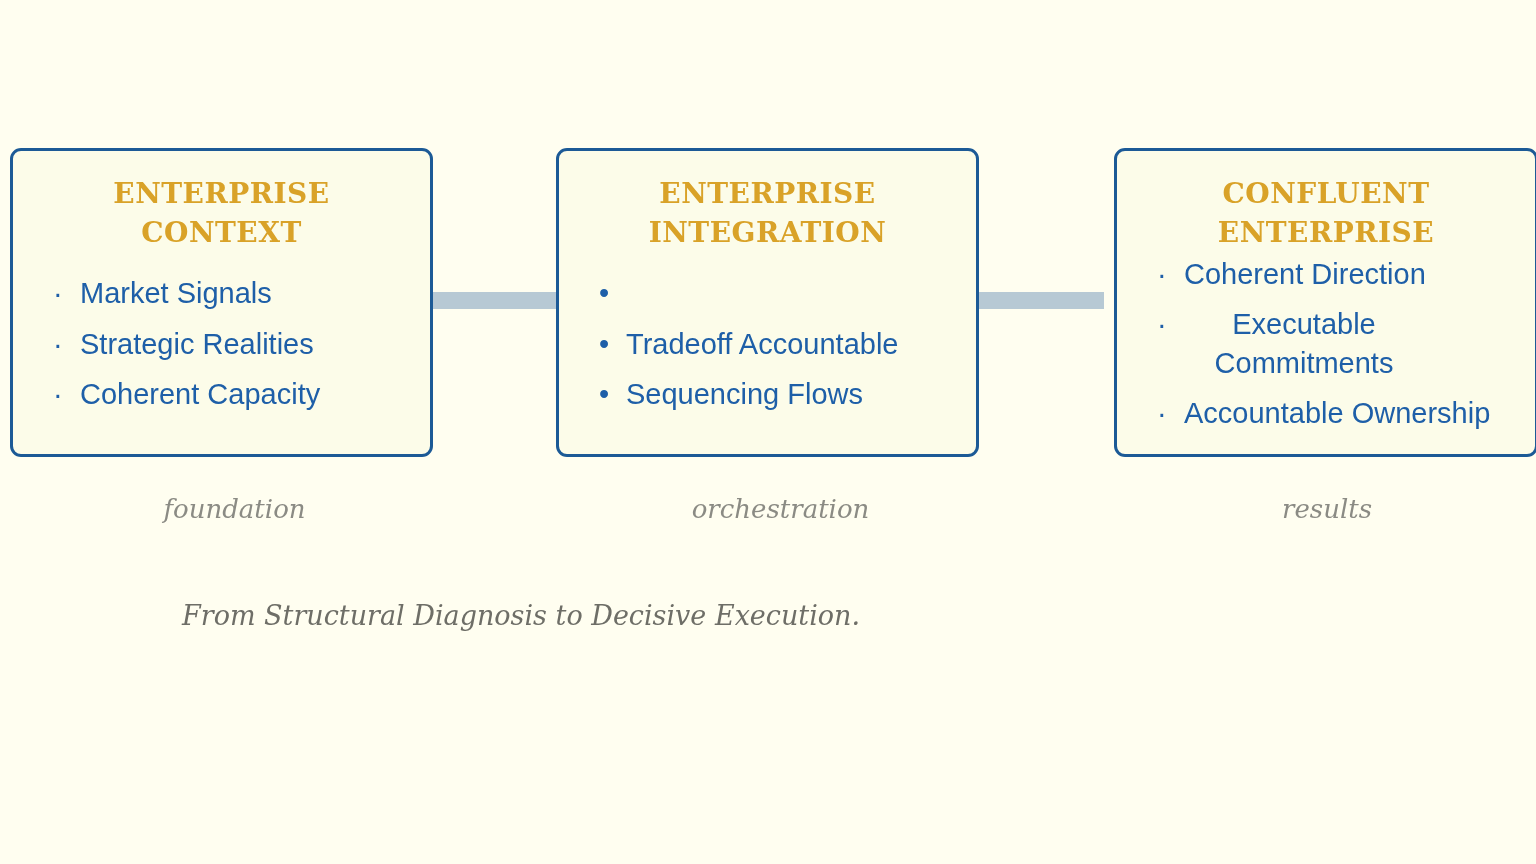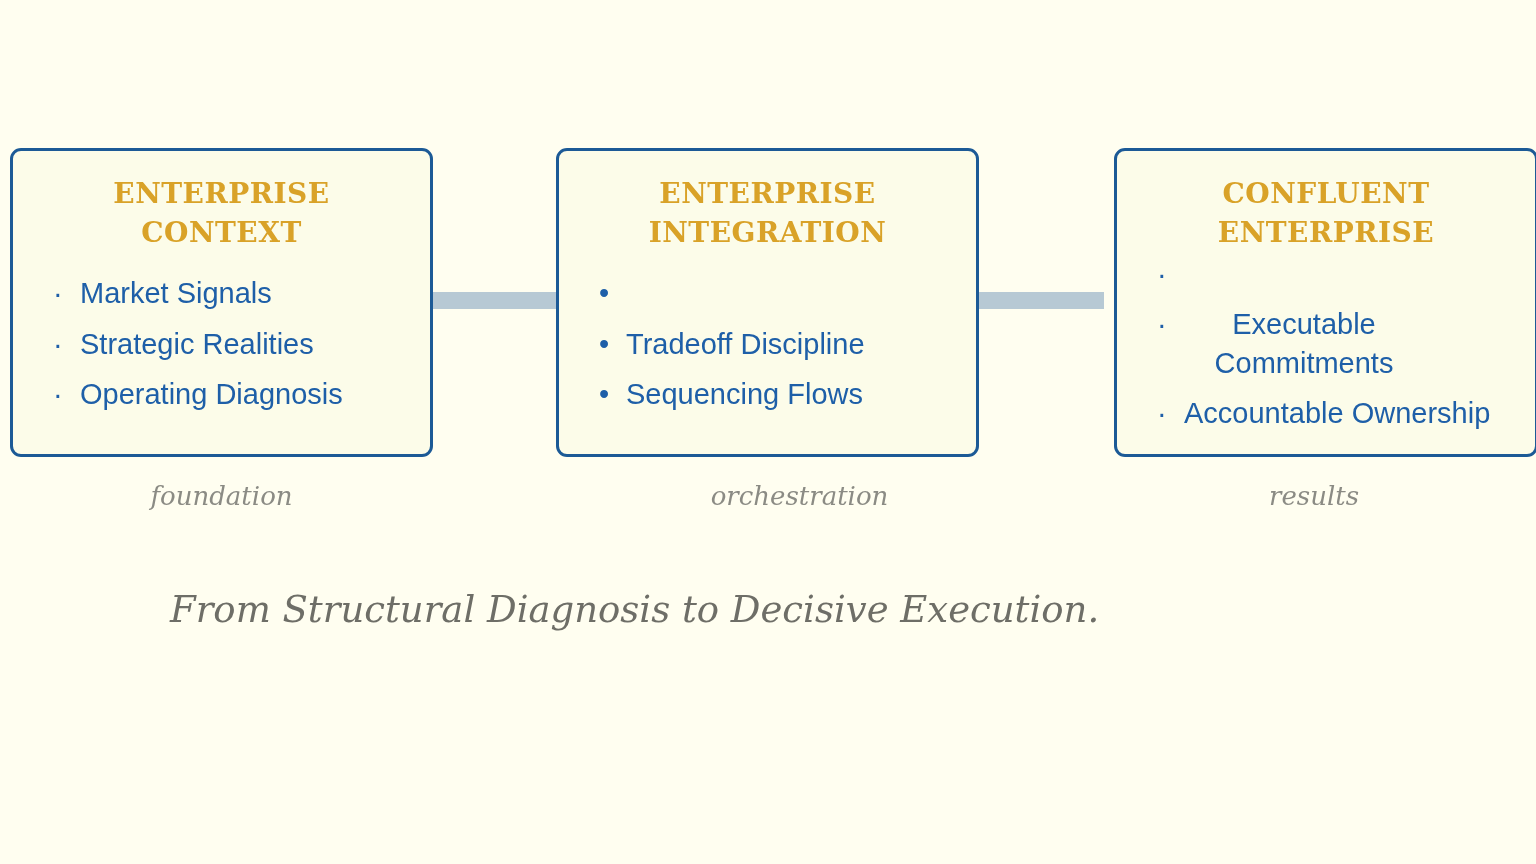--- a/index.html
+++ b/index.html
@@ -68,38 +68,38 @@
     width: 27px;
     text-align: left;
   }
   
   .stage-2 .bullet-item:nth-child(1) .bullet-text { max-width: 240px; }
   .stage-3 .bullet-item:nth-child(2) .bullet-text { max-width: 240px; text-align: center; }
   .caption {
     position: absolute;
     top: 481px;
     width: 423px;
-    margin: 0;
+    margin: 13px;
     text-align: center;
     font-family: "DejaVu Serif", serif;
     font-style: italic;
     font-size: 26px;
     color: var(--caption_gray, #8B8B84);
   }
   .caption-1 { left: 10px; }
-  .caption-2 { left: 588px; }
+  .caption-2 { left: 556px; }
   .caption-3 { left: 1102px; width: 424px; }
   .tagline {
     position: absolute;
     left: 170px;
     top: 588px;
-    margin: 0;
+    margin: 12px;
     font-family: "DejaVu Serif", serif;
     font-style: italic;
-    font-size: 37px;
+    font-size: 27px;
     line-height: 1.2;
     color: var(--tagline_gray, #6E6E67);
     white-space: nowrap;
   }
 </style>
 </head>
 <body>
 
 <div class="slide">
 
@@ -115,53 +115,54 @@
       <li class="bullet-item">
         <span class="bullet-glyph">·</span>
         <span class="bullet-text">Market Signals</span>
       </li>
       <li class="bullet-item">
         <span class="bullet-glyph">·</span>
         <span class="bullet-text">Strategic Realities</span>
       </li>
       <li class="bullet-item">
         <span class="bullet-glyph">·</span>
-        <span class="bullet-text">Operating Diagnosis</span>
+        <span class="bullet-text">Coherent Capacity</span>
       </li>
     </ul>
   </section>
 
   <section class="stage-box stage-2">
     <h2 class="stage-title">
       <span class="title-line">ENTERPRISE</span>
       <span class="title-line">INTEGRATION</span>
     </h2>
     <ul class="bullet-list">
       <li class="bullet-item">
         <span class="bullet-glyph">•</span>
       </li>
       <li class="bullet-item">
         <span class="bullet-glyph">•</span>
-        <span class="bullet-text">Tradeoff Discipline</span>
+        <span class="bullet-text">Tradeoff Accountable</span>
       </li>
       <li class="bullet-item">
         <span class="bullet-glyph">•</span>
         <span class="bullet-text">Sequencing Flows</span>
       </li>
     </ul>
   </section>
 
   <section class="stage-box stage-3">
     <h2 class="stage-title">
       <span class="title-line">CONFLUENT</span>
       <span class="title-line">ENTERPRISE</span>
     </h2>
     <ul class="bullet-list">
       <li class="bullet-item">
         <span class="bullet-glyph">·</span>
+        <span class="bullet-text">Coherent Direction</span>
       </li>
       <li class="bullet-item">
         <span class="bullet-glyph">·</span>
         <span class="bullet-text">Executable Commitments</span>
       </li>
       <li class="bullet-item">
         <span class="bullet-glyph">·</span>
         <span class="bullet-text">Accountable Ownership</span>
       </li>
     </ul>

